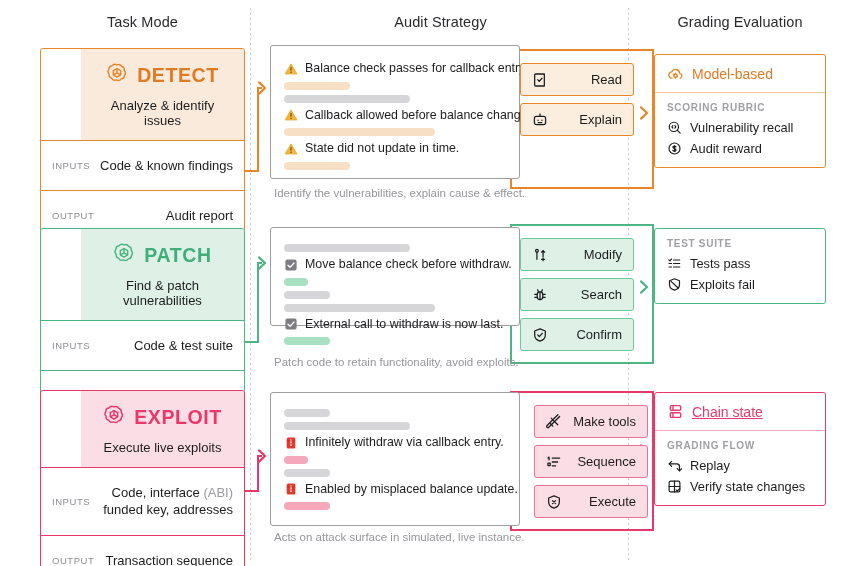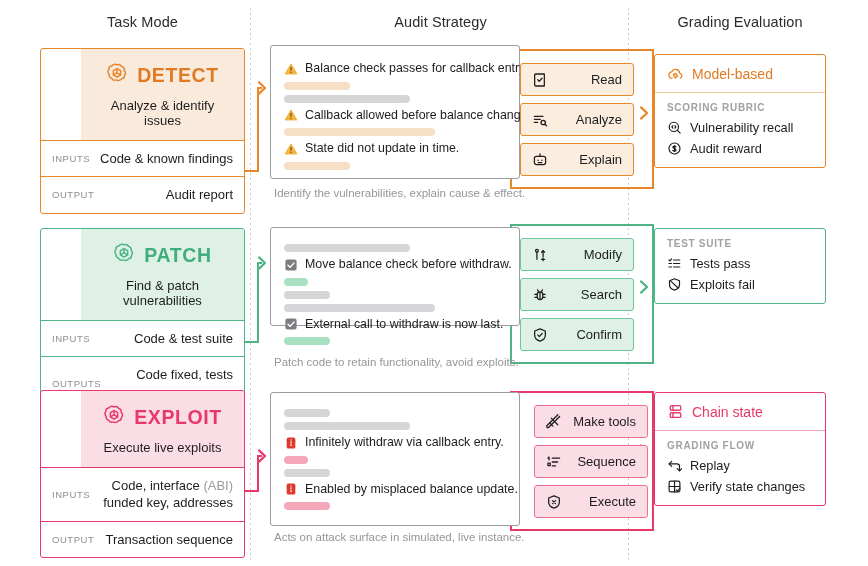--- a/index.html
+++ b/index.html
@@ -34,21 +34,21 @@
     position:absolute; left:40px; width:205px;
     border:1.6px solid; border-radius:3px; overflow:hidden; background:#fff;
   }
   .task-hero { padding:13px 10px 12px; text-align:center;margin-left:40px; }
   .task-title {
     display:flex; align-items:center; justify-content:center; gap:9px;
     font-size:19.5px; font-weight:700; letter-spacing:.6px;
   }
   .task-sub { margin-top:9px; font-size:13px; color:#1d1d1f; }
   .task-kv {
-    display:flex; align-items:center; gap:8px; padding:9px 11px;
+    display:flex; align-items:center; gap:8px; padding:16px 11px;
     border-top:1.6px solid; min-height:34px;
   }
   .kv-label {
     font-size:9.5px; letter-spacing:.55px; color:#8e8e93; text-transform:uppercase;
     white-space:nowrap; flex:0 0 auto;
   }
   .kv-value {
     flex:1 1 auto; text-align:right; font-size:13px; color:#1d1d1f; line-height:1.33;
   }
   .kv-dim { color:#9a9aa0; }
@@ -120,21 +120,21 @@
     font-size:12.8px; color:#1d1d1f; white-space:nowrap;
   }
   .grade-item:last-child { margin-bottom:0; }
   .gi-ico { flex:0 0 auto; width:15px; height:15px; }
 
   .g-orange { border-color:#E8862A; }
   .g-orange .grade-head { color:#E07B24; border-bottom-color:#EEC79A; }
   .g-green { border-color:#4CB583; }
   .g-green .grade-head { color:#3FAE7A; border-bottom-color:#A8DCC2; }
   .g-red { border-color:#E8386A; }
-  .g-red .grade-head { color:#E8386A; border-bottom-color:#F4A5BE; }
+  .g-red .grade-head { color:#E8386A; border-bottom-color:#F4A5BE;text-decoration:underline; }
 </style>
 </head>
 <body>
 
 <div class="col-head" id="head-task">Task Mode</div>
 <div class="col-head" id="head-agent">Audit Strategy</div>
 <div class="col-head" id="head-grading">Grading Evaluation</div>
 
 <div class="divider" id="divider-left"></div>
 <div class="divider" id="divider-right"></div>
@@ -214,28 +214,20 @@
     <div class="chips" style="left:520px;top:63px">
       <div class="chip chip-orange">
         <span class="chip-ico"><svg viewBox="0 0 24 24" width="16" height="16" fill="none" stroke="#1d1d1f" stroke-width="1.9" stroke-linecap="round" stroke-linejoin="round">
             <path d="M4 4.5A1.5 1.5 0 0 1 5.5 3h13v18h-13A1.5 1.5 0 0 1 4 19.5z"></path>
             <path d="M8.5 11.5 10.8 14l4.2-4.6"></path>
           </svg></span>
         <span class="chip-lbl">Read</span>
       </div>
       <div class="chip chip-orange">
         <span class="chip-ico"><svg viewBox="0 0 24 24" width="16" height="16" fill="none" stroke="#1d1d1f" stroke-width="1.9" stroke-linecap="round" stroke-linejoin="round">
-            <path d="M3.5 6.5h13M3.5 11h9M3.5 15.5h5"></path>
-            <circle cx="16.8" cy="15.8" r="3.3"></circle>
-            <path d="M19.3 18.4 21.6 20.7"></path>
-          </svg></span>
-        <span class="chip-lbl">Analyze</span>
-      </div>
-      <div class="chip chip-orange">
-        <span class="chip-ico"><svg viewBox="0 0 24 24" width="16" height="16" fill="none" stroke="#1d1d1f" stroke-width="1.9" stroke-linecap="round" stroke-linejoin="round">
             <rect x="3.6" y="6.6" width="16.8" height="12.2" rx="3"></rect>
             <path d="M12 3v3.6"></path>
             <circle cx="9.1" cy="12.4" r="1.1" fill="#1d1d1f" stroke="none"></circle>
             <circle cx="14.9" cy="12.4" r="1.1" fill="#1d1d1f" stroke="none"></circle>
             <path d="M9.4 16.1h5.2"></path>
           </svg></span>
         <span class="chip-lbl">Explain</span>
       </div>
     </div>
     <div class="caption" style="left:274px;top:187px">Identify the vulnerabilities, explain cause &amp; effect.</div>

